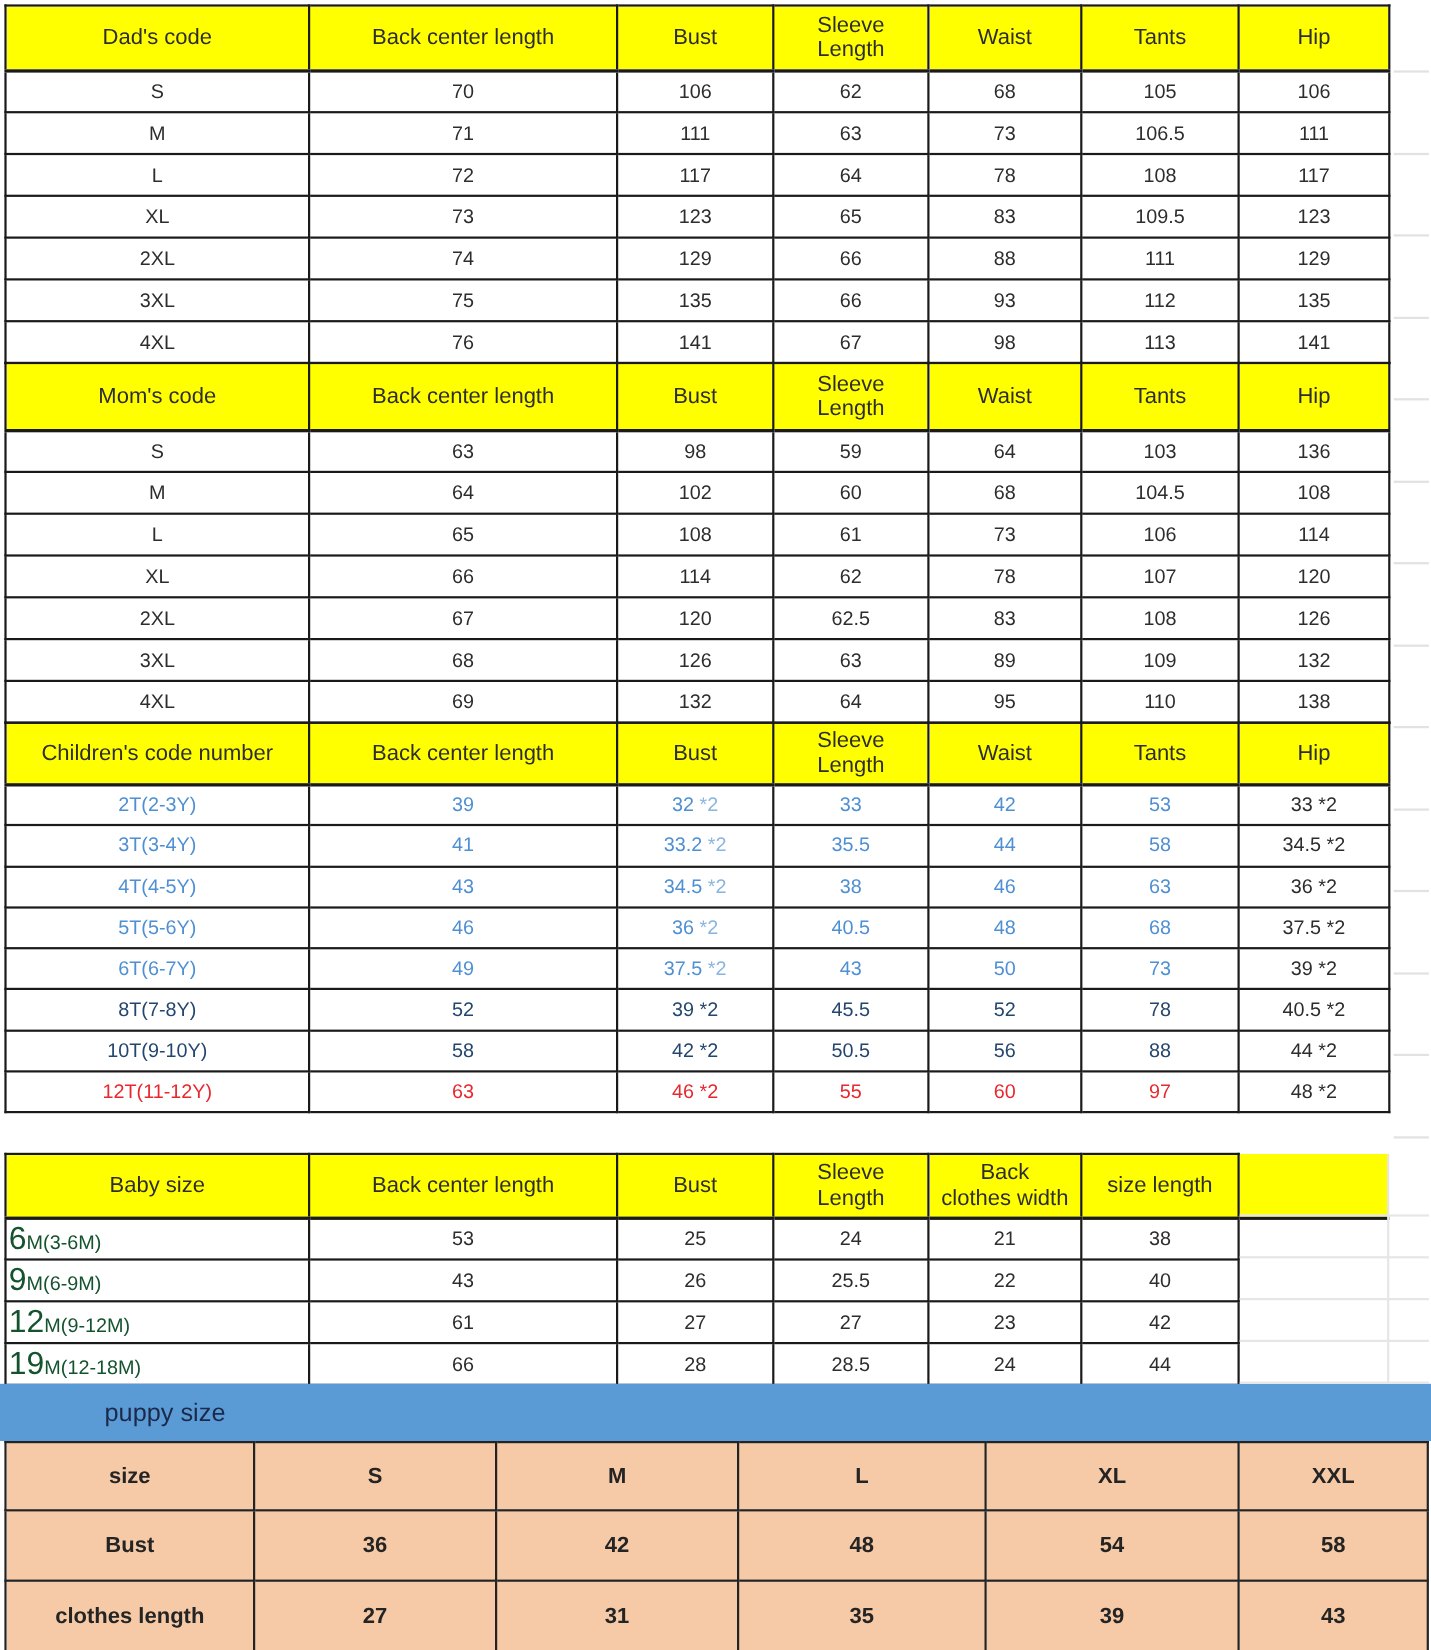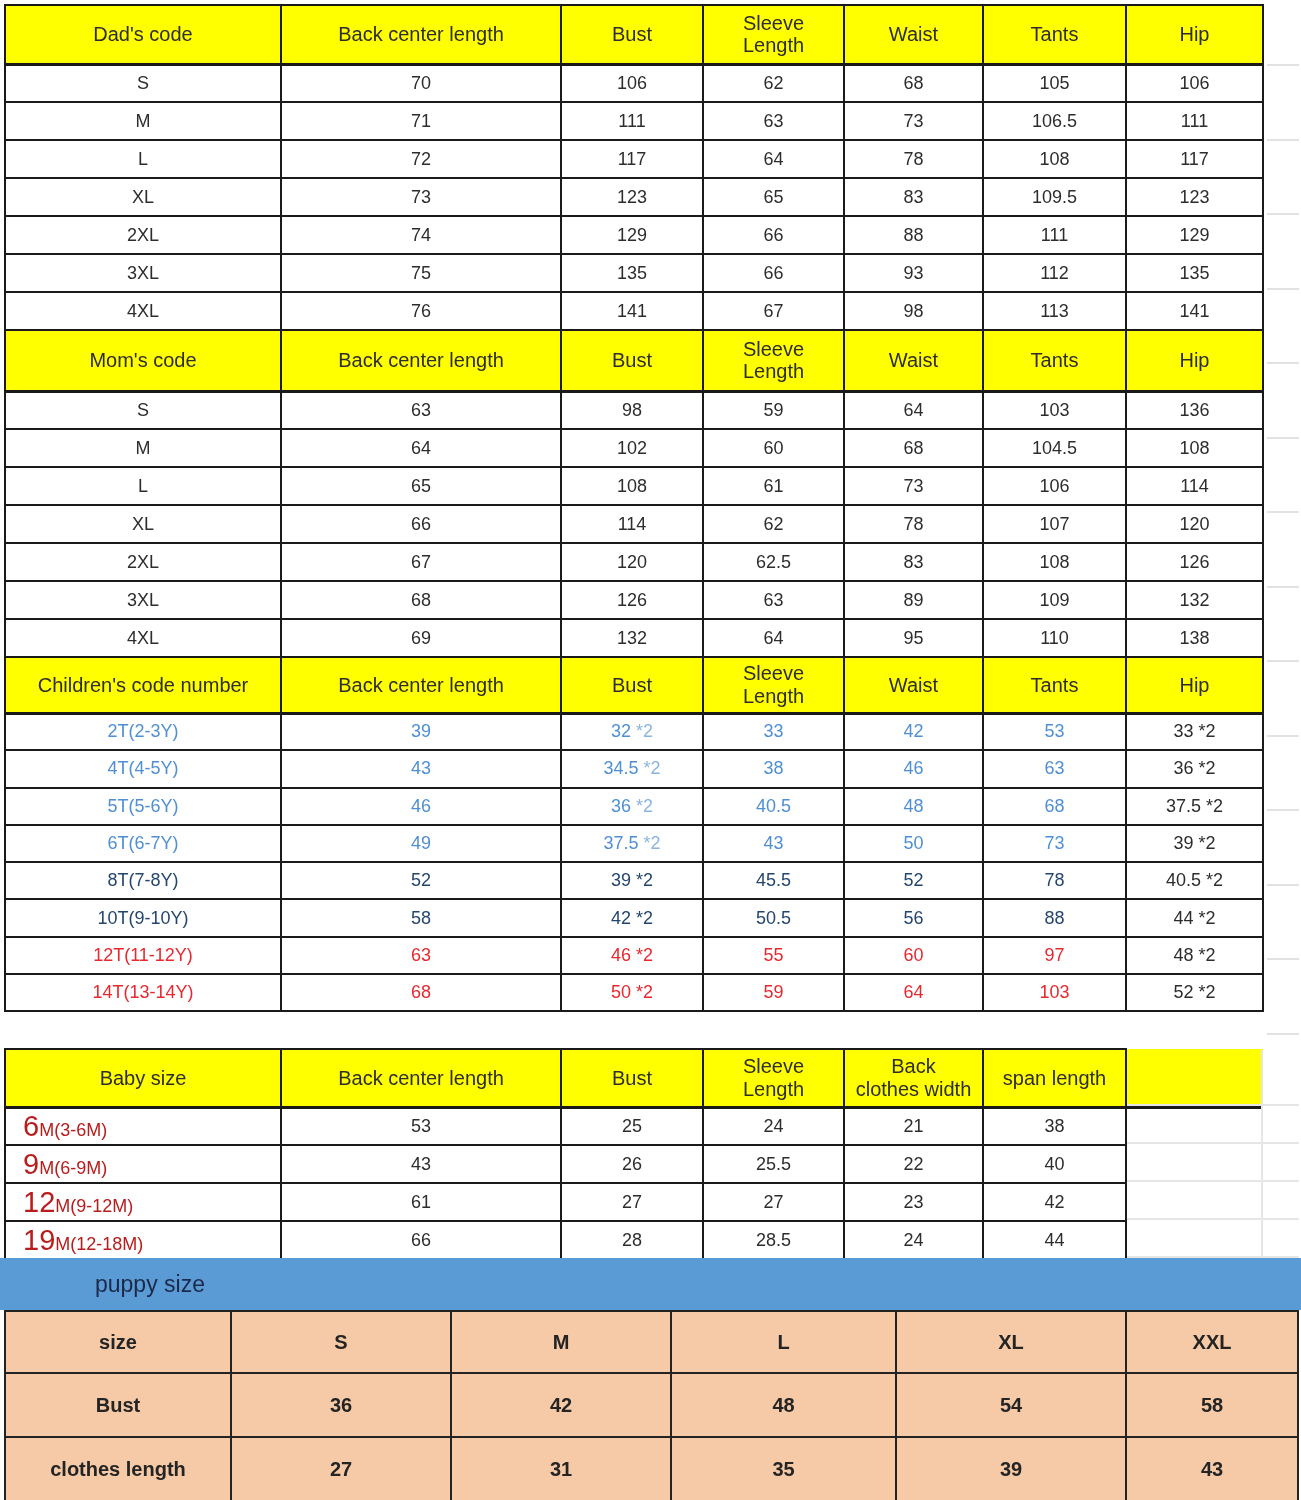--- a/index.html
+++ b/index.html
@@ -13,21 +13,21 @@
   #t-dad{top:4px}#t-mom{top:329px}#t-children{top:656px}#t-baby{top:1048px}
   tr.c-blue{color:var(--blue,#4f8fd3)}
   tr.c-navy{color:var(--navy,#24466e)}
   tr.c-red{color:var(--red,#e8282e)}
   .x2{margin-left:5px}
   .c-blue .bx{color:var(--blue-light,#8ab5e0)}
   .c-navy .bx{color:var(--navy,#24466e)}
   .c-red .bx{color:var(--red,#e8282e)}
   td.hipc,td.hipc span{color:var(--ink,#2d2d2d)}
   td.g{border:none;background:#fff;}
-  td.bl{text-align:left;padding-left:17px;font-size:18px;color:#b91c1c;}
+  td.bl{text-align:left;padding-left:2px;font-size:18px;color:#14532d;}
   td.bl .big{font-size:29px;letter-spacing:0px;}
   .bluebar{position:absolute;left:0;top:1258px;width:1301px;height:52px;background:var(--bluebar,#5b9bd5);
            display:flex;align-items:center;}
   .bluebar span{margin-left:95px;font-size:23px;color:var(--banner-ink,#1b2a4a);}
   #t-puppy{top:1310px;font-weight:bold;font-size:20px;color:#242424;}
   #t-puppy td{background:var(--peach,#f6caa6);border:2px solid #232323;}
   .dash{position:absolute;left:1267px;width:32px;height:2px;background:#e2e2e2;}
   .ghl{position:absolute;left:1127px;width:172px;height:2px;background:#e6e6e6;}
   .gvl{position:absolute;left:1261px;top:1050px;width:2px;height:208px;background:#e6e6e6;}
 </style>
@@ -234,20 +234,29 @@
     <tr class="c-blue" style="height:37.3px">
           <td>2T(2-3Y)</td>
           <td>39</td>
           <td><span>32</span><span class="x2 bx">*2</span></td>
           <td>33</td>
           <td>42</td>
           <td>53</td>
           <td class="hipc"><span>33</span><span class="x2">*2</span></td>
         </tr>
     <tr class="c-blue" style="height:37.3px">
+          <td>3T(3-4Y)</td>
+          <td>41</td>
+          <td><span>33.2</span><span class="x2 bx">*2</span></td>
+          <td>35.5</td>
+          <td>44</td>
+          <td>58</td>
+          <td class="hipc"><span>34.5</span><span class="x2">*2</span></td>
+        </tr>
+    <tr class="c-blue" style="height:37.3px">
           <td>4T(4-5Y)</td>
           <td>43</td>
           <td><span>34.5</span><span class="x2 bx">*2</span></td>
           <td>38</td>
           <td>46</td>
           <td>63</td>
           <td class="hipc"><span>36</span><span class="x2">*2</span></td>
         </tr>
     <tr class="c-blue" style="height:37.3px">
           <td>5T(5-6Y)</td>
@@ -286,29 +295,20 @@
           <td class="hipc"><span>44</span><span class="x2">*2</span></td>
         </tr>
     <tr class="c-red" style="height:37.3px">
           <td>12T(11-12Y)</td>
           <td>63</td>
           <td><span>46</span><span class="x2 bx">*2</span></td>
           <td>55</td>
           <td>60</td>
           <td>97</td>
           <td class="hipc"><span>48</span><span class="x2">*2</span></td>
-        </tr>
-    <tr class="c-red" style="height:37.3px">
-          <td>14T(13-14Y)</td>
-          <td>68</td>
-          <td><span>50</span><span class="x2 bx">*2</span></td>
-          <td>59</td>
-          <td>64</td>
-          <td>103</td>
-          <td class="hipc"><span>52</span><span class="x2">*2</span></td>
         </tr>
   </tbody>
     </table>
 
   <table class="tbl" id="t-baby">
     <colgroup>
         <col style="width:276px">
         <col style="width:280px">
         <col style="width:142px">
         <col style="width:141px">
@@ -318,21 +318,21 @@
       </colgroup>
     <tbody>
         <tr class="head" style="height:58px">
       <td>Baby size</td>
       <td>Back center length</td>
       <td>Bust</td>
       <td>Sleeve
 Length</td>
       <td>Back
 clothes width</td>
-      <td>span length</td>
+      <td>size length</td>
       <td class="g"></td>
     </tr>
     <tr style="height:38px">
           <td class="bl"><span class="big">6</span><span>M(3-6M)</span></td>
           <td>53</td>
           <td>25</td>
           <td>24</td>
           <td>21</td>
           <td>38</td>
           <td class="g"></td>

